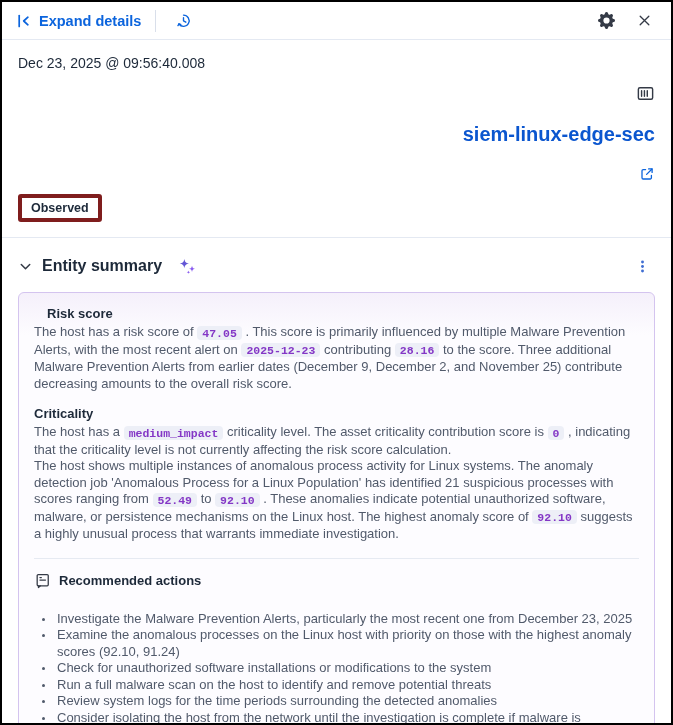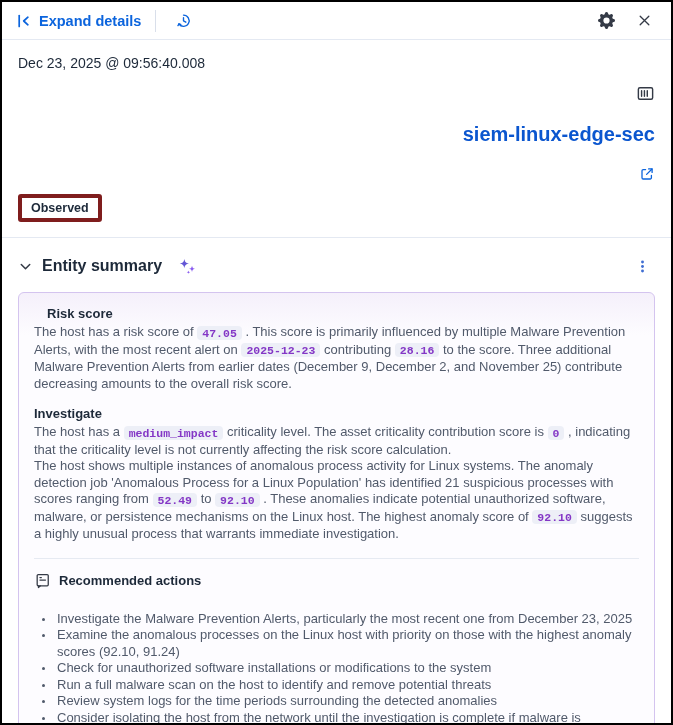--- a/index.html
+++ b/index.html
@@ -179,21 +179,21 @@
         </svg>
       </button>
     </div>
 
     
     <div class="summary-box">
 
       <div>
           <div class="sec-heading">Risk score</div>
           <p class="sec-para">The host has a risk score of <code class="chip">47.05</code> . This score is primarily influenced by multiple Malware Prevention Alerts, with the most recent alert on <code class="chip">2025-12-23</code> contributing <code class="chip">28.16</code> to the score. Three additional Malware Prevention Alerts from earlier dates (December 9, December 2, and November 25) contribute decreasing amounts to the overall risk score.</p>
-          <div class="sec-heading">Investigate</div>
+          <div class="sec-heading">Criticality</div>
           <p class="sec-para">The host has a <code class="chip">medium_impact</code> criticality level. The asset criticality contribution score is <code class="chip">0</code> , indicating that the criticality level is not currently affecting the risk score calculation.</p>
           <p class="sec-para">The host shows multiple instances of anomalous process activity for Linux systems. The anomaly detection job 'Anomalous Process for a Linux Population' has identified 21 suspicious processes with scores ranging from <code class="chip">52.49</code> to <code class="chip">92.10</code> . These anomalies indicate potential unauthorized software, malware, or persistence mechanisms on the Linux host. The highest anomaly score of <code class="chip">92.10</code> suggests a highly unusual process that warrants immediate investigation.</p>
         </div>
 
       <div class="box-divider"></div>
 
       <div class="rec-header">
         <span>
           <svg width="17" height="17" viewBox="0 0 16 16" fill="none" stroke="#343a46" stroke-width="1.2" stroke-linecap="round" stroke-linejoin="round">
             <rect x="3" y="2.4" width="10.4" height="10.6" rx="1"></rect>

